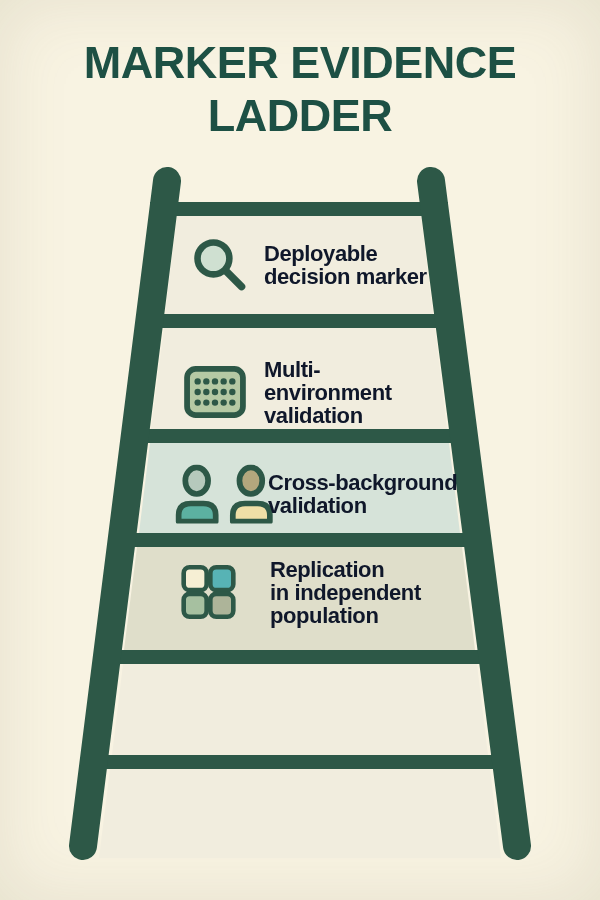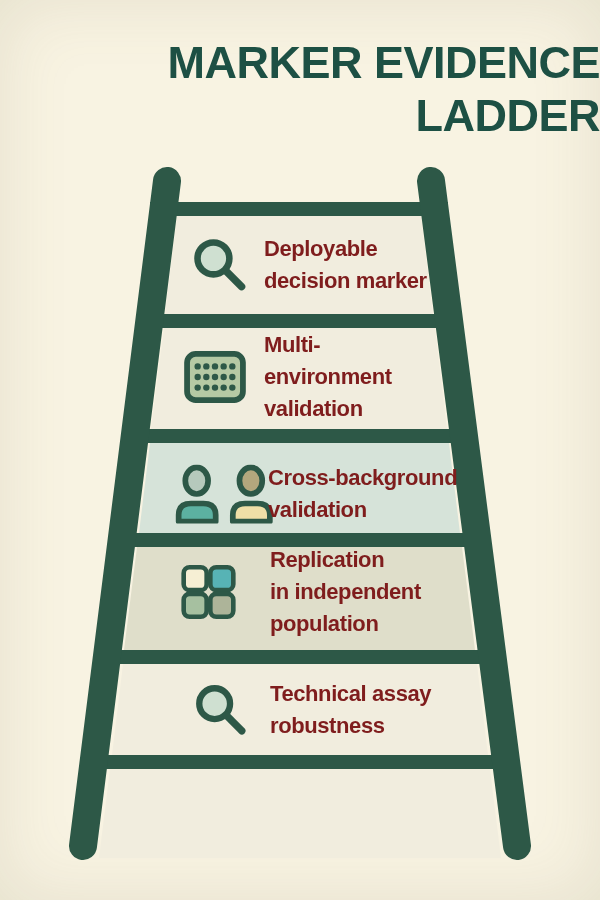--- a/index.html
+++ b/index.html
@@ -8,44 +8,44 @@
     font-family:"Liberation Sans", sans-serif;
     background:#f8f3e2;
   }
   .page{
     position:relative;width:600px;height:900px;
     background:#f8f3e2;
     box-shadow: inset 0 0 70px rgba(120,110,80,.14);
   }
   .title{
     position:absolute;top:36px;left:0;width:600px;margin:0;
-    text-align:right;
+    text-align:center;
     font-size:45px;line-height:53px;font-weight:700;
     letter-spacing:-0.5px;
     color:#1d5044;
     white-space:pre-line;
   }
   .ladder-svg{position:absolute;top:0;left:0;}
   .bar{stroke-width:14px;}
   .rail{stroke-width:28px;stroke-linecap:round;}
   .rung{position:absolute;left:0;width:600px;}
   .icon{position:absolute;top:50%;transform:translateY(-50%);}
   .ink{stroke:#2d5847;}
   .lens{stroke-width:7px;}
   .handle{stroke-width:8px;stroke-linecap:round;}
   .frame{stroke-width:6px;}
   .dot{fill:#2d5847;stroke:none;}
   .head{stroke-width:6px;}
   .torso{stroke-width:6px;stroke-linejoin:round;}
   .sq{stroke-width:5px;}
   .label{
     position:absolute;top:50%;transform:translateY(-50%);
-    font-size:22px;line-height:32px;font-weight:700;
+    font-size:22px;line-height:23px;font-weight:700;
     letter-spacing:-0.4px;
-    color:#7f1d1d;
+    color:#0f172a;
     white-space:pre-line;
   }
 </style>
 </head>
 <body>
 
 <div class="page">
 
   <h1 class="title">MARKER EVIDENCE
 LADDER</h1>
@@ -72,21 +72,21 @@
 
   <div class="rung" style="top:216px;height:98px">
     <svg class="icon" style="left:190px" width="60" height="60" viewBox="0 0 64 64">
       <circle class="ink lens" cx="25" cy="25" r="17" fill="#cfe0d1"></circle>
       <line class="ink handle" x1="38" y1="38" x2="55" y2="55"></line>
     </svg>
     <div class="label" style="left:264px">Deployable
 decision marker</div>
   </div>
 
-  <div class="rung" style="top:319px;height:115px">
+  <div class="rung" style="top:334px;height:115px">
     <svg class="icon" style="left:184px" width="62" height="52" viewBox="0 0 64 54">
       <rect class="ink frame" x="3" y="3" width="58" height="48" rx="9" fill="#b5c9a4"></rect>
       <g>
         <circle class="dot" cx="14" cy="16" r="3.3"></circle>
           <circle class="dot" cx="23" cy="16" r="3.3"></circle>
           <circle class="dot" cx="32" cy="16" r="3.3"></circle>
           <circle class="dot" cx="41" cy="16" r="3.3"></circle>
           <circle class="dot" cx="50" cy="16" r="3.3"></circle>
         <circle class="dot" cx="14" cy="27" r="3.3"></circle>
           <circle class="dot" cx="23" cy="27" r="3.3"></circle>
@@ -125,23 +125,15 @@
       <rect class="ink sq" x="4" y="4" width="25" height="25" rx="6.5" fill="#f6efd4"></rect>
       <rect class="ink sq" x="33" y="4" width="25" height="25" rx="6.5" fill="#57b3b5"></rect>
       <rect class="ink sq" x="4" y="33" width="25" height="25" rx="6.5" fill="#a6c0a0"></rect>
       <rect class="ink sq" x="33" y="33" width="25" height="25" rx="6.5" fill="#adb499"></rect>
     </svg>
     <div class="label" style="left:270px">Replication
 in independent
 population</div>
   </div>
 
-  <div class="rung" style="top:664px;height:91px">
-    <svg class="icon" style="left:192px" width="58" height="58" viewBox="0 0 64 64">
-      <circle class="ink lens" cx="25" cy="25" r="17" fill="#cfe0d1"></circle>
-      <line class="ink handle" x1="38" y1="38" x2="55" y2="55"></line>
-    </svg>
-    <div class="label" style="left:270px">Technical assay
-robustness</div>
-  </div>
 
 
 </div>
 
 </body></html>

